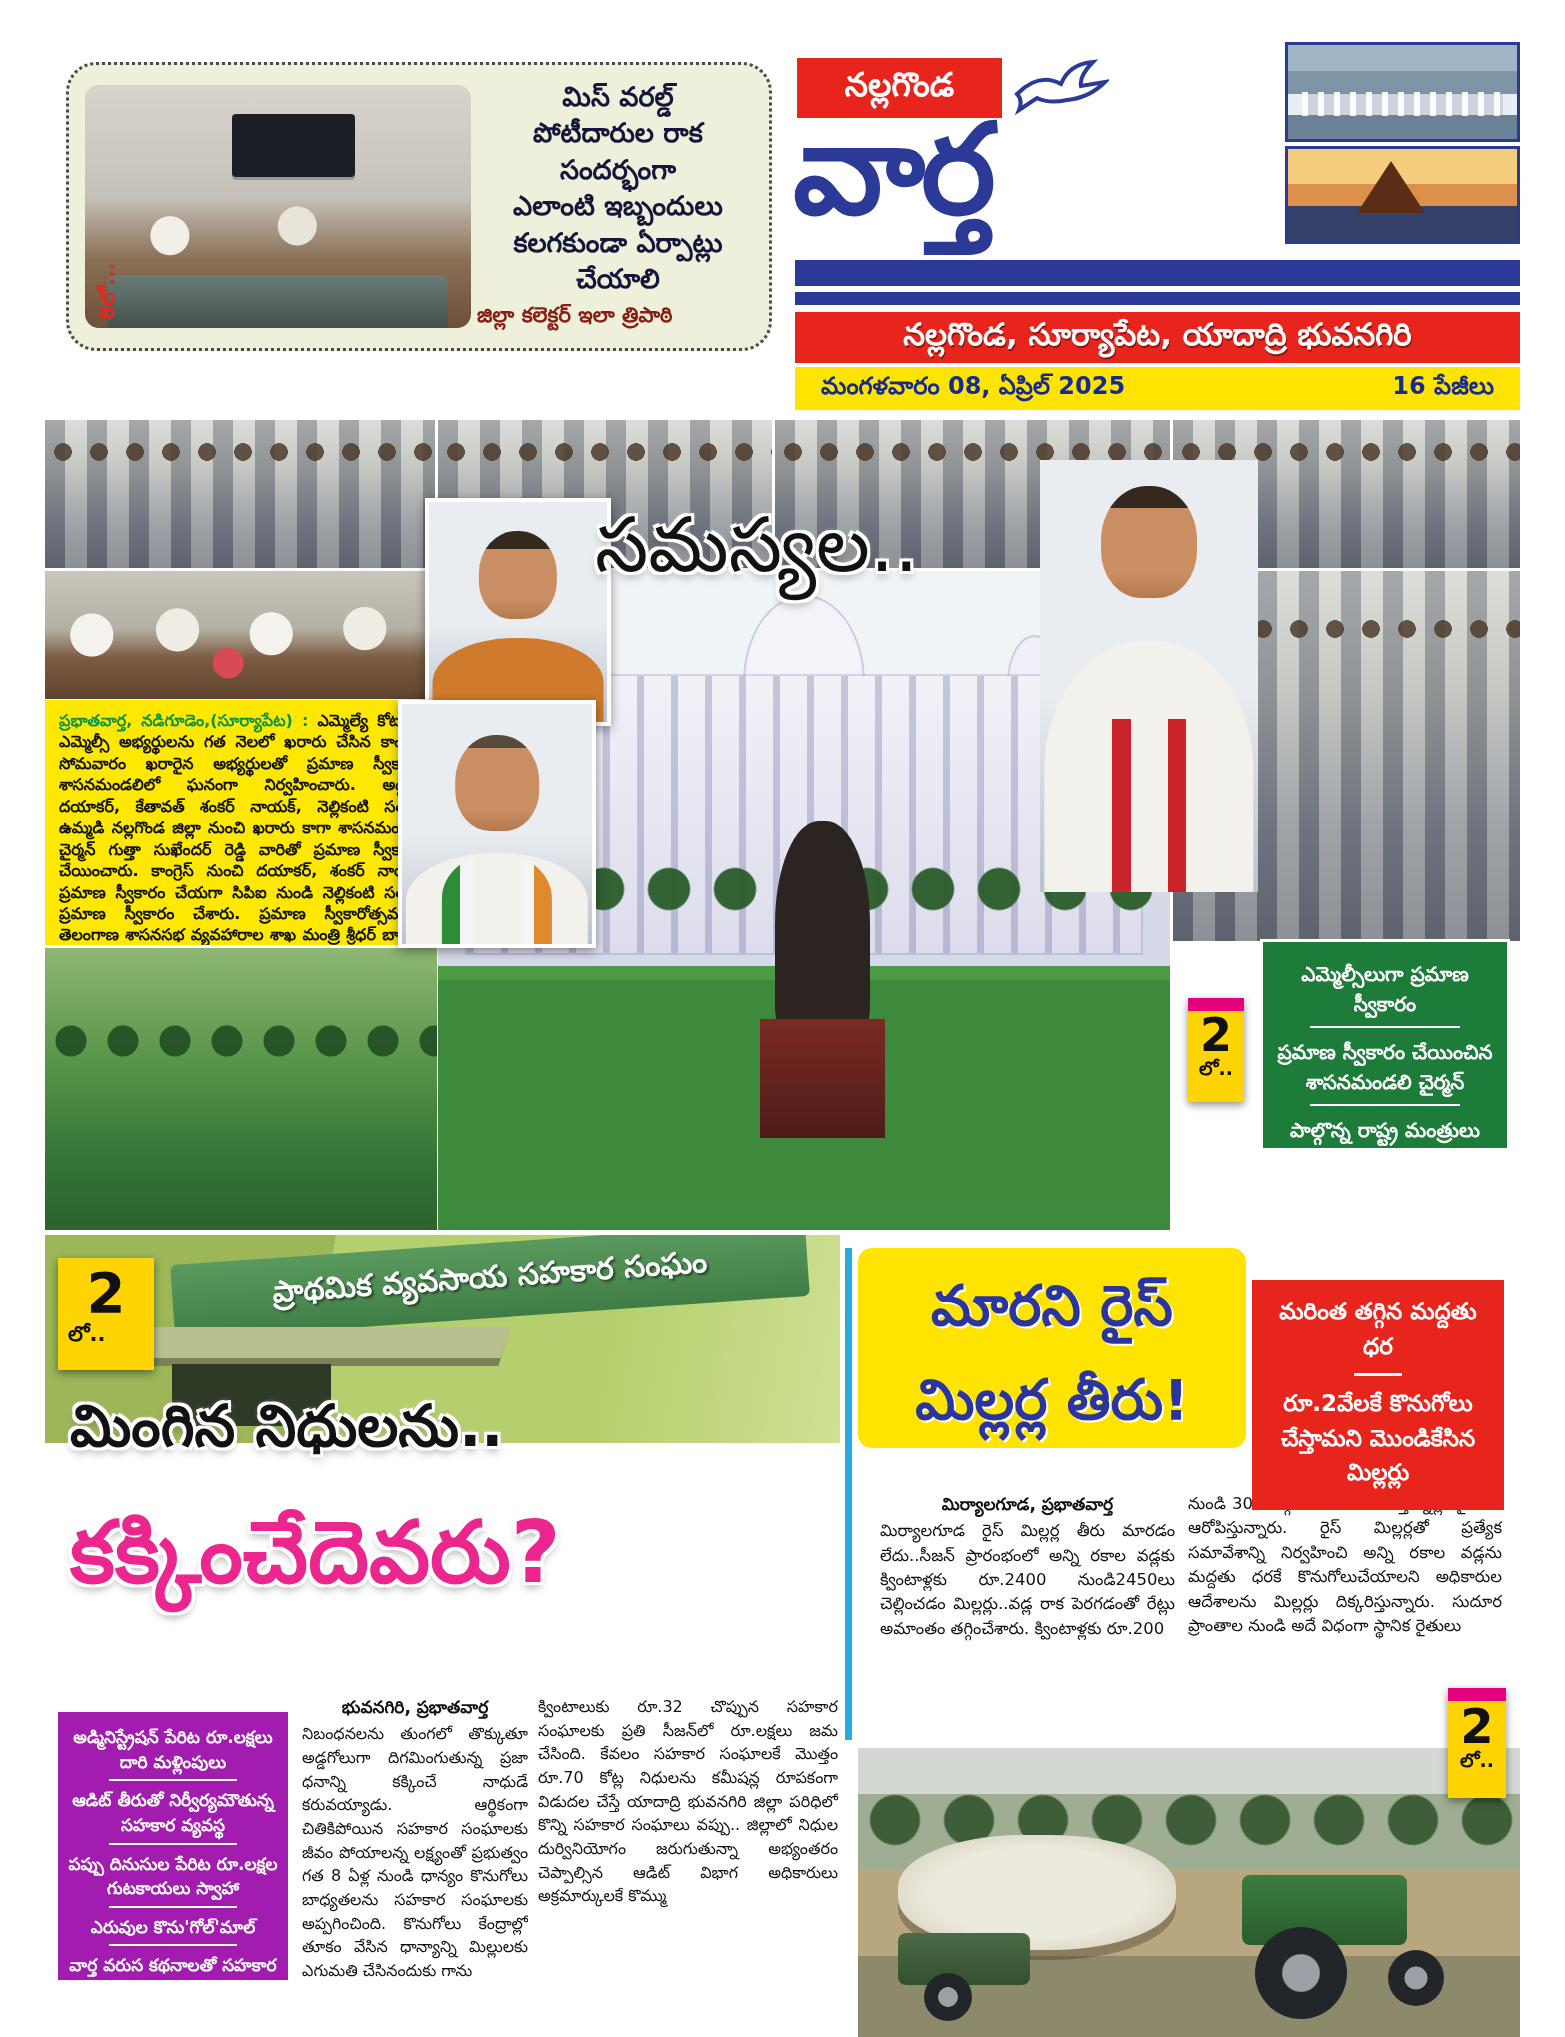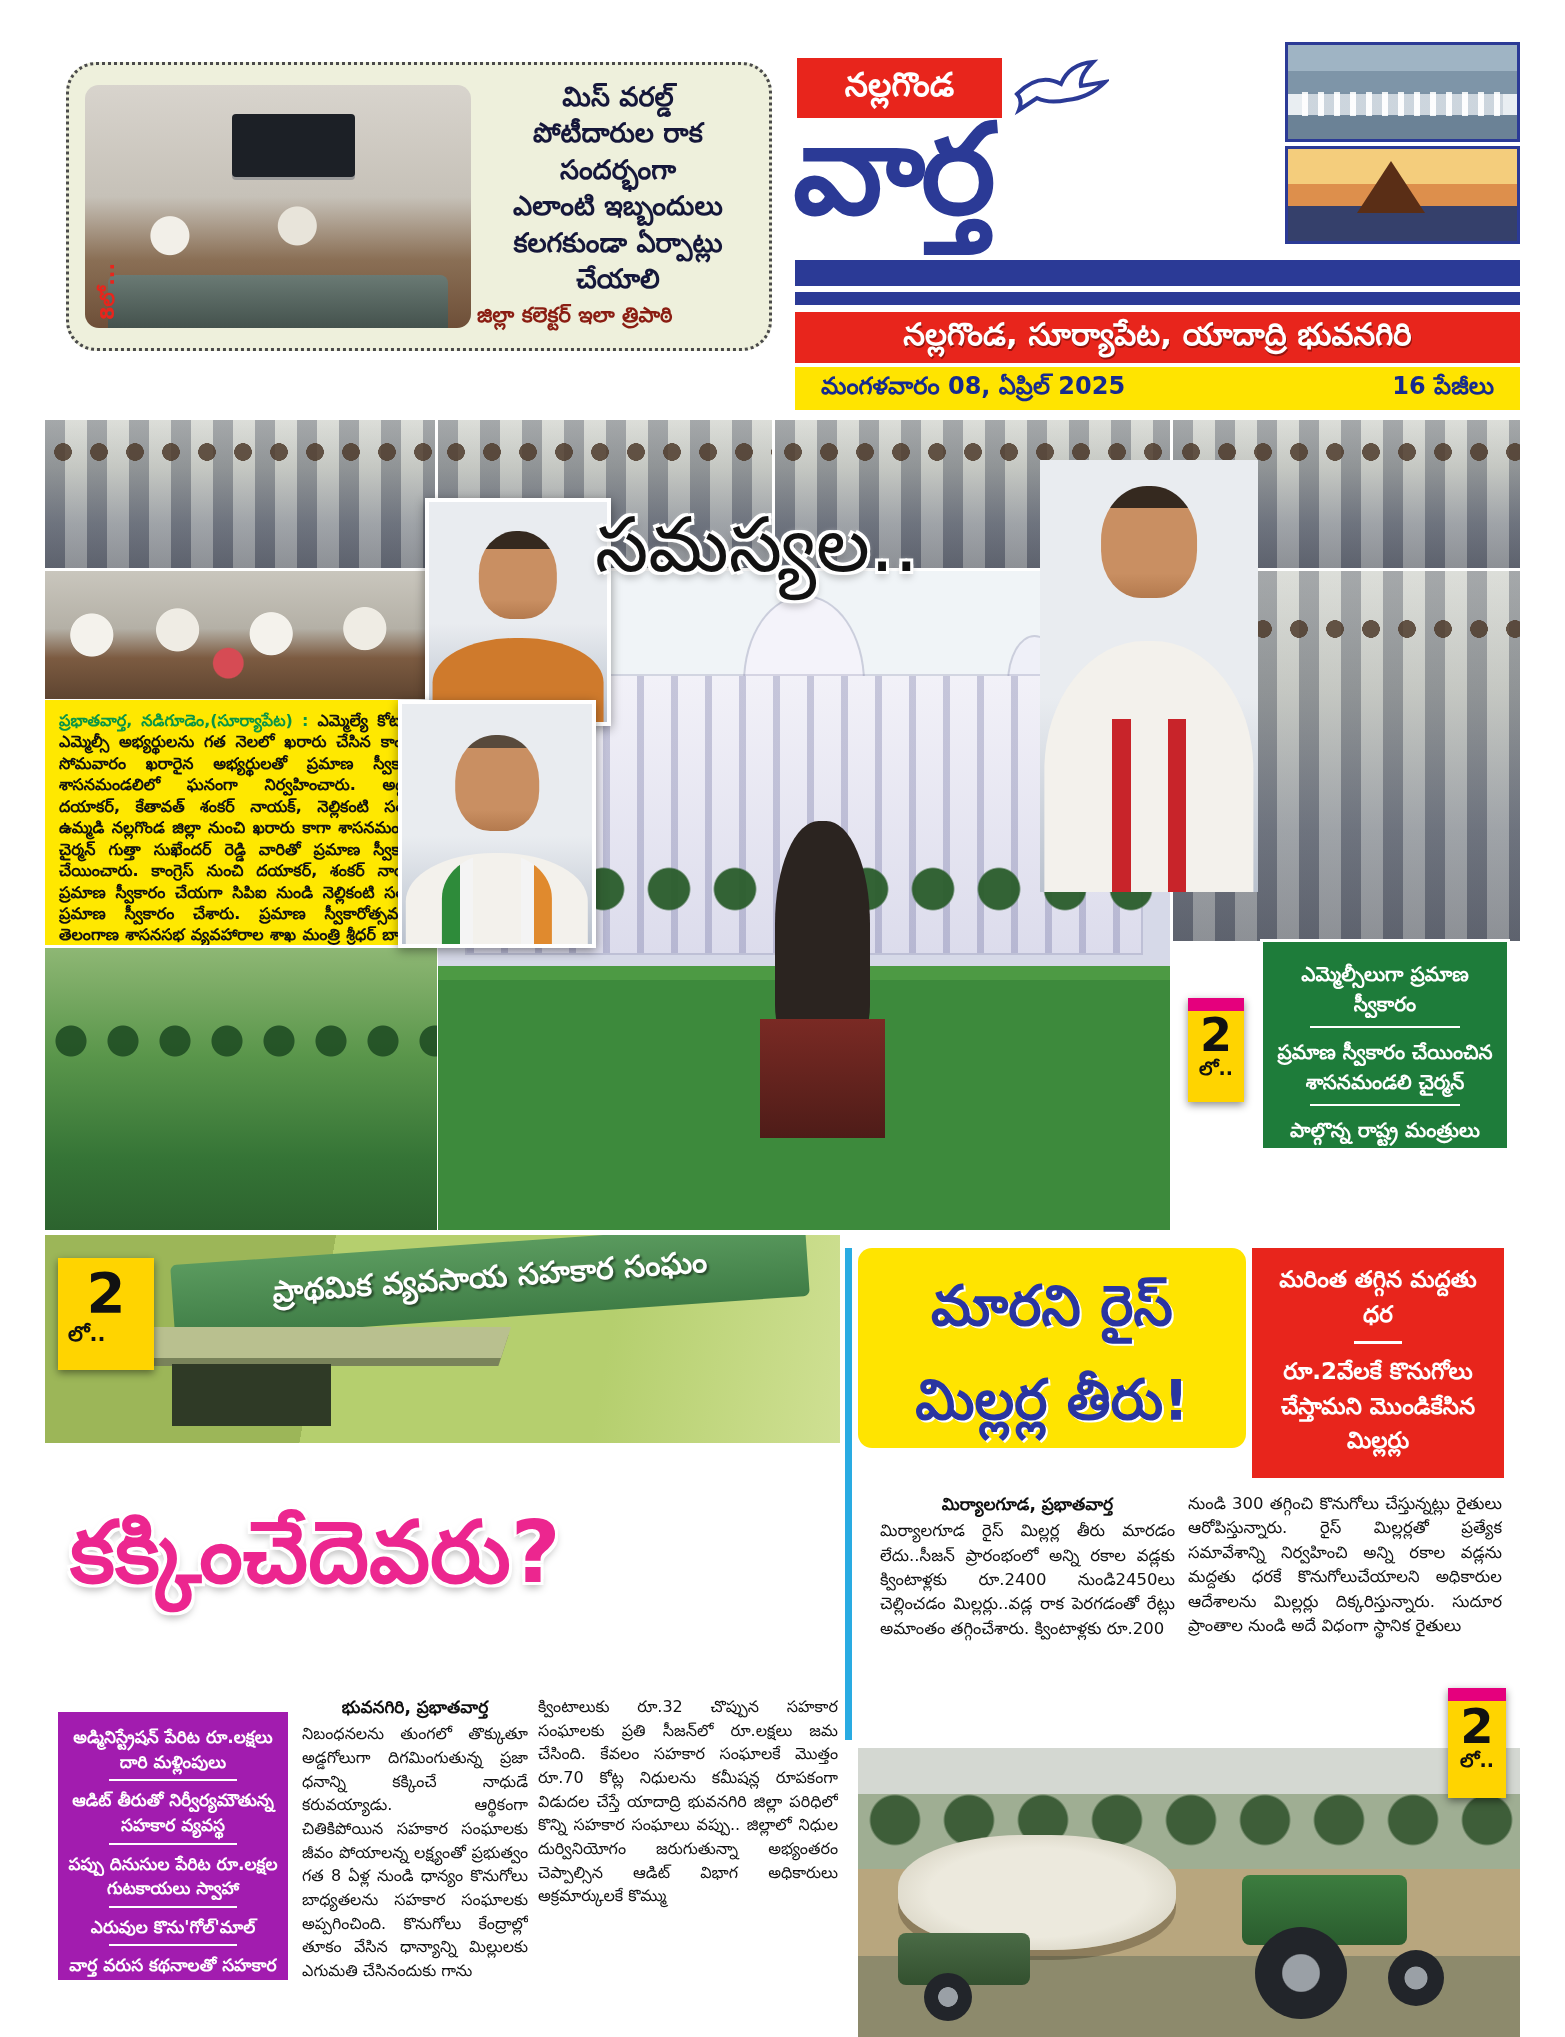--- a/index.html
+++ b/index.html
@@ -85,21 +85,21 @@
 
   
   .ybox{position:absolute;background:#ffe800;padding:10px 14px;font-size:16px;line-height:1.34;font-weight:600;text-align:justify;overflow:hidden;z-index:4;}
   .ybox .dl{color:#0a9447;font-weight:800;}
   .greenbox{position:absolute;background:#1e7c3a;color:#fff;padding:8px 12px;z-index:5;box-shadow:0 0 0 3px #fff;}
   .gseg{position:relative;text-align:center;font-size:20px;line-height:1.5;font-weight:600;padding:9px 2px;}
   .gseg:not(:last-child)::after{content:"";position:absolute;left:16%;right:16%;bottom:0;height:2px;background:#fff;}
   .purplebox{position:absolute;background:#a21caf;color:#fff;padding:6px 8px;z-index:4;}
   .pseg{position:relative;text-align:center;font-size:17px;line-height:1.45;font-weight:600;padding:7px 2px;}
   .pseg:not(:last-child)::after{content:"";position:absolute;left:20%;right:20%;bottom:0;height:2px;background:#fff;}
-  .redbox{position:absolute;background:#e8251c;color:#fff;text-align:center;padding:14px 12px;z-index:5;}
+  .redbox{position:absolute;background:#e8251c;color:#fff;text-align:center;padding:14px 12px;z-index:5;margin-top:32px;}
   .rseg{font-size:23px;line-height:1.5;font-weight:700;}
   .rdiv{width:48px;height:3px;background:#fff;margin:10px auto;}
   .bodycol{position:absolute;font-size:16px;line-height:1.48;text-align:justify;overflow:hidden;}
   .datel{text-align:center;font-weight:800;font-size:17px;margin-bottom:2px;}
 
   
   .ed-tab{position:absolute;background:#e8251c;color:#fff;display:flex;align-items:center;justify-content:center;font-weight:800;}
   .districts{position:absolute;background:#e8251c;color:#fff;display:flex;align-items:center;justify-content:center;
              font-weight:800;text-shadow:1px 2px 0 rgba(90,10,5,.6);}
   .datestrip{position:absolute;background:#ffe400;color:#172b8f;font-weight:800;display:flex;align-items:center;justify-content:space-between;padding:0 26px;box-sizing:border-box;}
@@ -206,20 +206,21 @@
 
   <div class="photo pacs" style="left:45px;top:1235px;width:795px;height:208px;">
     <div class="pacs-sign">ప్రాథమిక వ్యవసాయ సహకార సంఘం</div>
     <div class="pacs-awning"></div>
     <div class="pacs-dark"></div>
   </div>
   <div class="jump" style="left:58px;top:1258px;width:96px;height:112px;">
     <div class="num" style="font-size:56px;padding-top:6px;">2</div>
     <div class="suf" style="font-size:21px;text-align:left;padding-left:10px;">లో..</div>
   </div>
+  <div class="abs outline-w nowrap" style="left:70px;top:1392px;font-size:58px;font-weight:800;color:#121212;z-index:4;">మింగిన నిధులను..</div>
   <div class="abs outline-w nowrap" style="left:70px;top:1502px;font-size:86px;font-weight:800;color:#ec268f;z-index:4;">కక్కించేదెవరు?</div>
 
   <div class="purplebox" style="left:58px;top:1712px;width:230px;height:268px;box-sizing:border-box;">
     <div class="pseg">అడ్మినిస్ట్రేషన్ పేరిట రూ.లక్షలు దారి మళ్లింపులు</div>
     <div class="pseg">ఆడిట్ తీరుతో నిర్వీర్యమౌతున్న సహకార వ్యవస్థ</div>
     <div class="pseg">పప్పు దినుసుల పేరిట రూ.లక్షల గుటకాయలు స్వాహా</div>
     <div class="pseg">ఎరువుల కొను'గోల్'మాల్</div>
     <div class="pseg">వార్త వరుస కథనాలతో సహకార శాఖలో ఉక్కిరి బిక్కిరి</div>
   </div>
 

